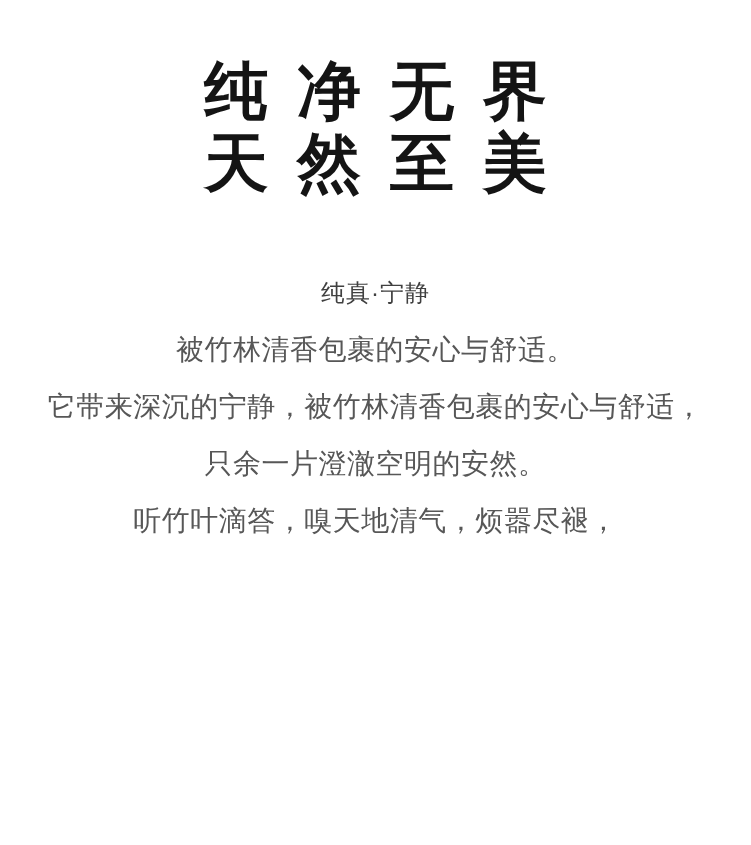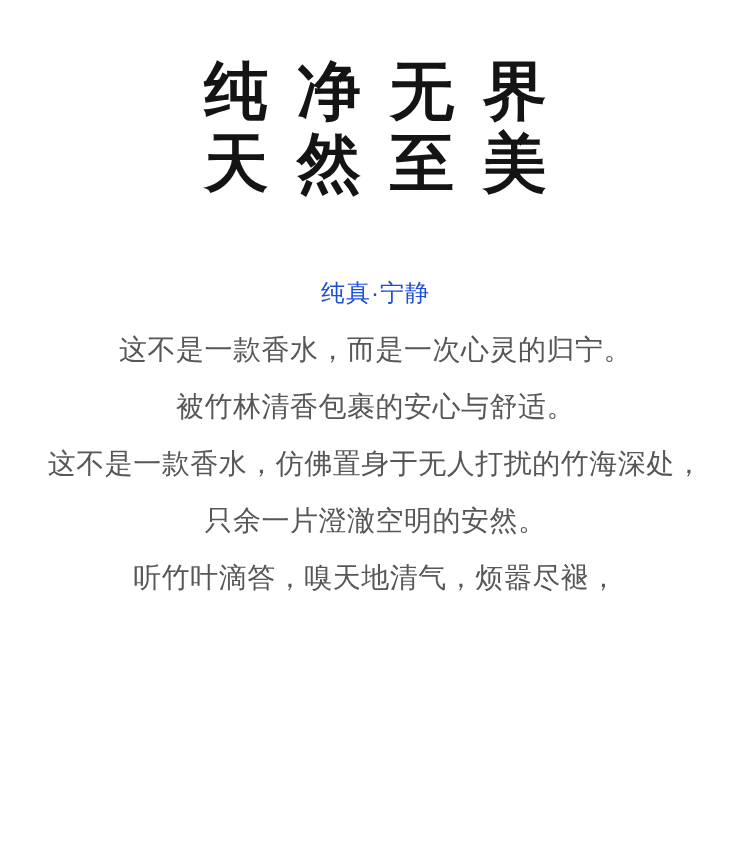--- a/index.html
+++ b/index.html
@@ -28,21 +28,21 @@
   }
   .content {
     margin-top: 64px;
     text-align: center;
     font-family: "Liberation Sans", "DejaVu Sans", sans-serif;
     font-weight: 300;
   }
   .subtitle {
     font-size: 24px;
     line-height: 57px;
-    color: #1d4ed8;
+    color: #404040;
     letter-spacing: 1px;
   }
   .body-line {
     font-size: 28px;
     line-height: 57px;
     color: #575757;
     letter-spacing: 0.5px;
     white-space: nowrap;
   }
 </style>
@@ -51,20 +51,19 @@
 
 <div class="page">
 
   <div class="title-block">
     <div class="title-line">纯净无界</div>
     <div class="title-line">天然至美</div>
   </div>
 
   <div class="content">
     <div class="subtitle">纯真·宁静</div>
-    <div class="body-line">这不是一款香水，而是一次心灵的归宁。</div>
     <div class="body-line">被竹林清香包裹的安心与舒适。</div>
-    <div class="body-line">这不是一款香水，仿佛置身于无人打扰的竹海深处，</div>
+    <div class="body-line">它带来深沉的宁静，被竹林清香包裹的安心与舒适，</div>
     <div class="body-line">只余一片澄澈空明的安然。</div>
     <div class="body-line">听竹叶滴答，嗅天地清气，烦嚣尽褪，</div>
   </div>
 
 </div>
 
 </body></html>

